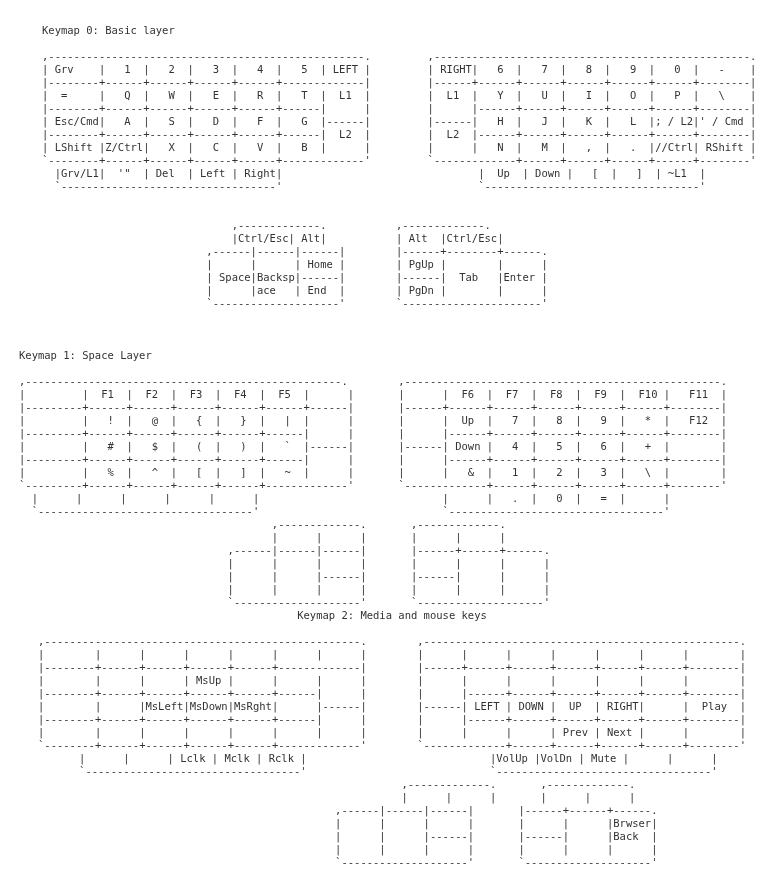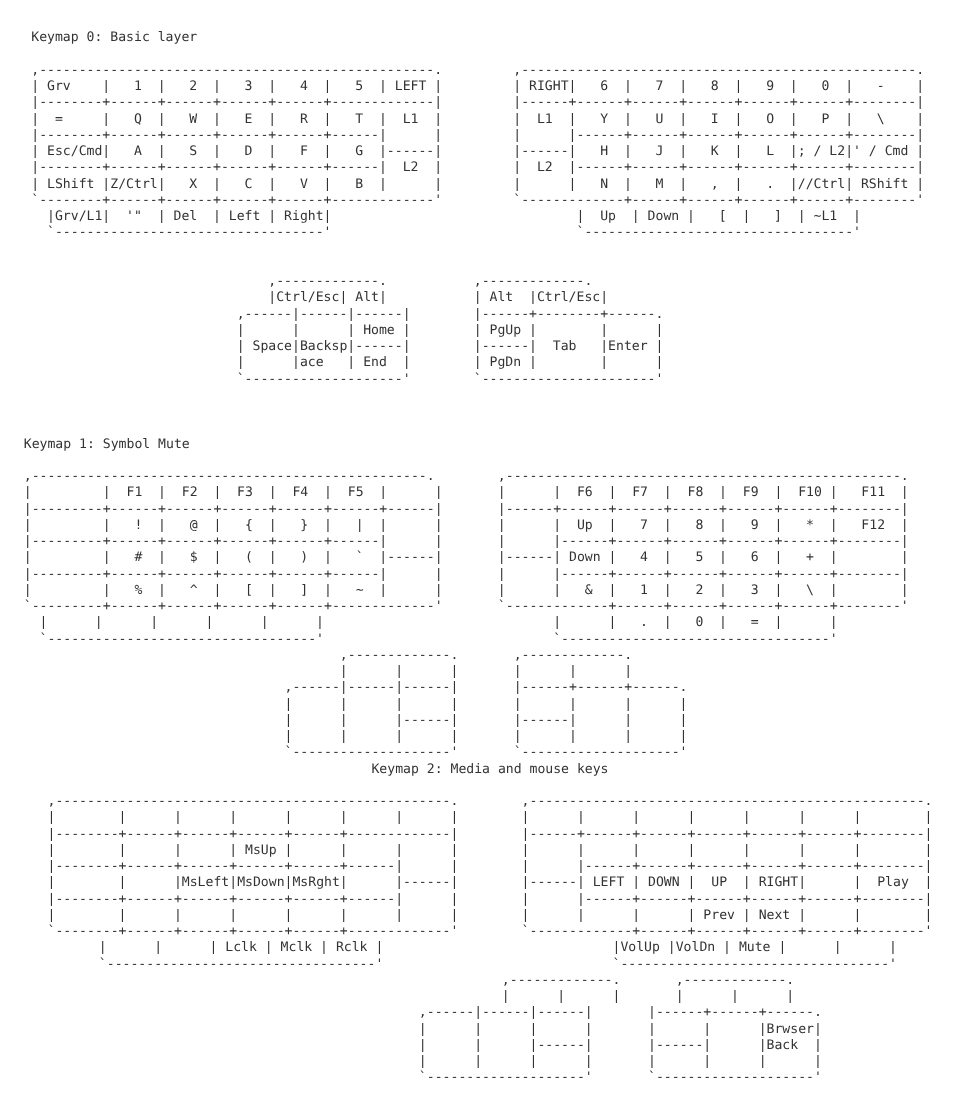--- a/index.html
+++ b/index.html
@@ -21,21 +21,21 @@
     letter-spacing: 0;
   }
   .km-title {
     white-space: pre;
     margin: 0 0 13px 0;
   }
   .km-art {
     margin: 0;
     white-space: pre;
   }
-  .section-k0 { margin-left: 6px; margin-bottom: 39px; }
+  .section-k0 { margin-left: 23px; margin-bottom: 39px; }
   .section-k1 { margin-bottom: 0; }
   .section-k2 { margin-bottom: 0; text-align: center; }
 </style>
 </head>
 <body>
 
 <div class="page">
 
   <section class="section-k0">
     <div class="km-title">Keymap 0: Basic layer</div>
@@ -55,21 +55,21 @@
                               ,-------------.           ,-------------.
                               |Ctrl/Esc| Alt|           | Alt  |Ctrl/Esc|
                           ,------|------|------|        |------+--------+------.
                           |      |      | Home |        | PgUp |        |      |
                           | Space|Backsp|------|        |------|  Tab   |Enter |
                           |      |ace   | End  |        | PgDn |        |      |
                           `--------------------'        `----------------------'</pre>
   </section>
 
   <section class="section-k1">
-    <div class="km-title">Keymap 1: Symbol Mute</div>
+    <div class="km-title">Keymap 1: Space Layer</div>
     <pre class="km-art">,--------------------------------------------------.        ,--------------------------------------------------.
 |         |  F1  |  F2  |  F3  |  F4  |  F5  |      |       |      |  F6  |  F7  |  F8  |  F9  |  F10 |   F11  |
 |---------+------+------+------+------+------+------|       |------+------+------+------+------+------+--------|
 |         |   !  |   @  |   {  |   }  |   |  |      |       |      |  Up  |   7  |   8  |   9  |   *  |   F12  |
 |---------+------+------+------+------+------|      |       |      |------+------+------+------+------+--------|
 |         |   #  |   $  |   (  |   )  |   `  |------|       |------| Down |   4  |   5  |   6  |   +  |        |
 |---------+------+------+------+------+------|      |       |      |------+------+------+------+------+--------|
 |         |   %  |   ^  |   [  |   ]  |   ~  |      |       |      |   &amp;  |   1  |   2  |   3  |   \  |        |
 `---------+------+------+------+------+-------------'       `-------------+------+------+------+------+--------'
   |      |      |      |      |      |                             |      |   .  |   0  |   =  |      |

